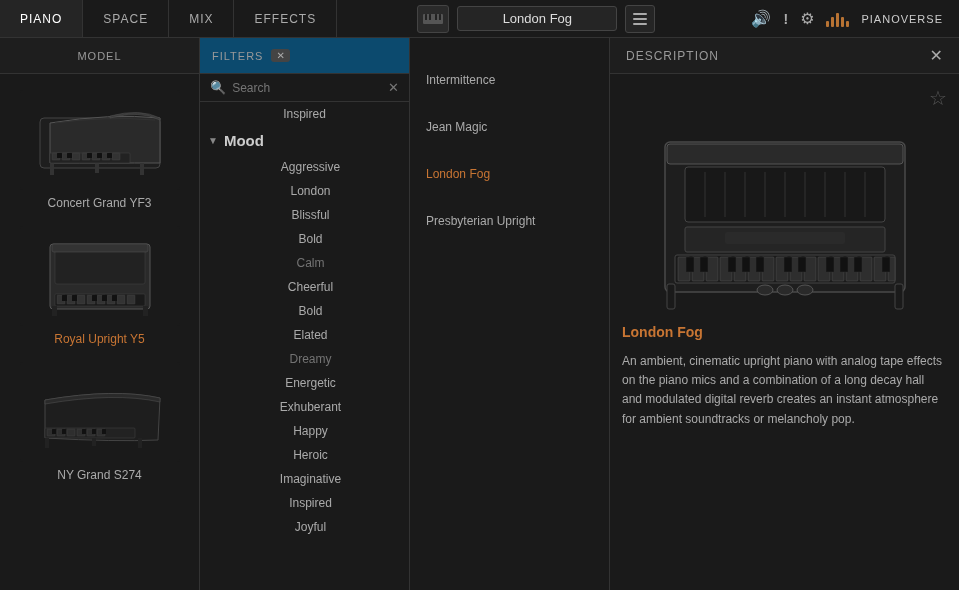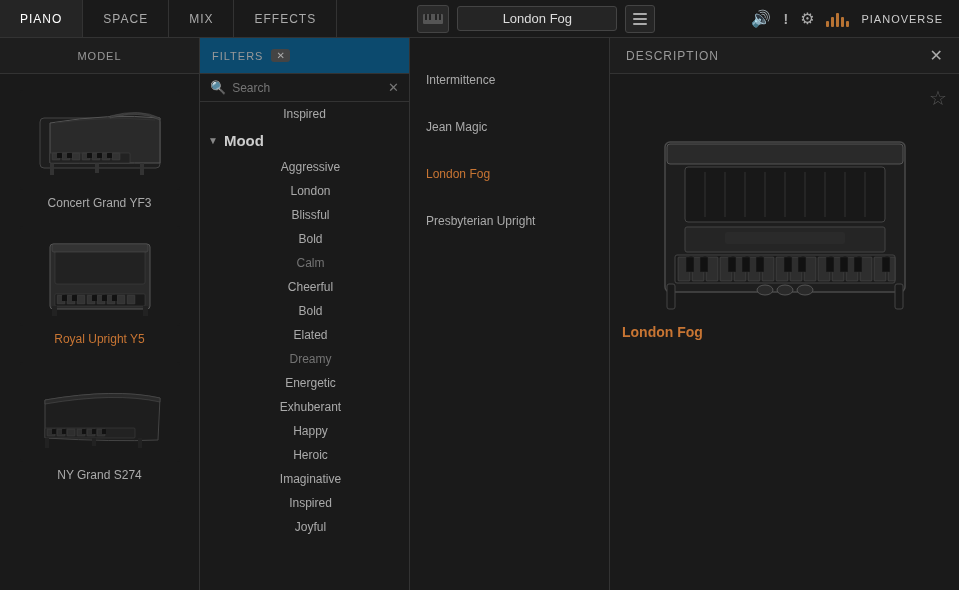--- a/index.html
+++ b/index.html
@@ -599,16 +599,17 @@
           <ellipse cx="140" cy="168" rx="8" ry="5" fill="#2a2a2a" stroke="#555" stroke-width="1"></ellipse>
           <ellipse cx="160" cy="168" rx="8" ry="5" fill="#2a2a2a" stroke="#555" stroke-width="1"></ellipse>
 
           <rect x="22" y="162" width="8" height="25" rx="2" fill="#1a1a1a" stroke="#444" stroke-width="1"></rect>
           <rect x="250" y="162" width="8" height="25" rx="2" fill="#1a1a1a" stroke="#444" stroke-width="1"></rect>
         </svg>
       </div>
       <div>
         <span class="desc-title">London Fog</span>
       </div>
+      <div class="desc-text">An ambient, cinematic upright piano with analog tape effects on the piano mics and a combination of a long decay hall and modulated digital reverb creates an instant atmosphere for ambient soundtracks or melancholy pop.</div>
     </div>
   </div>
 
 </div>
 
 </body></html>

